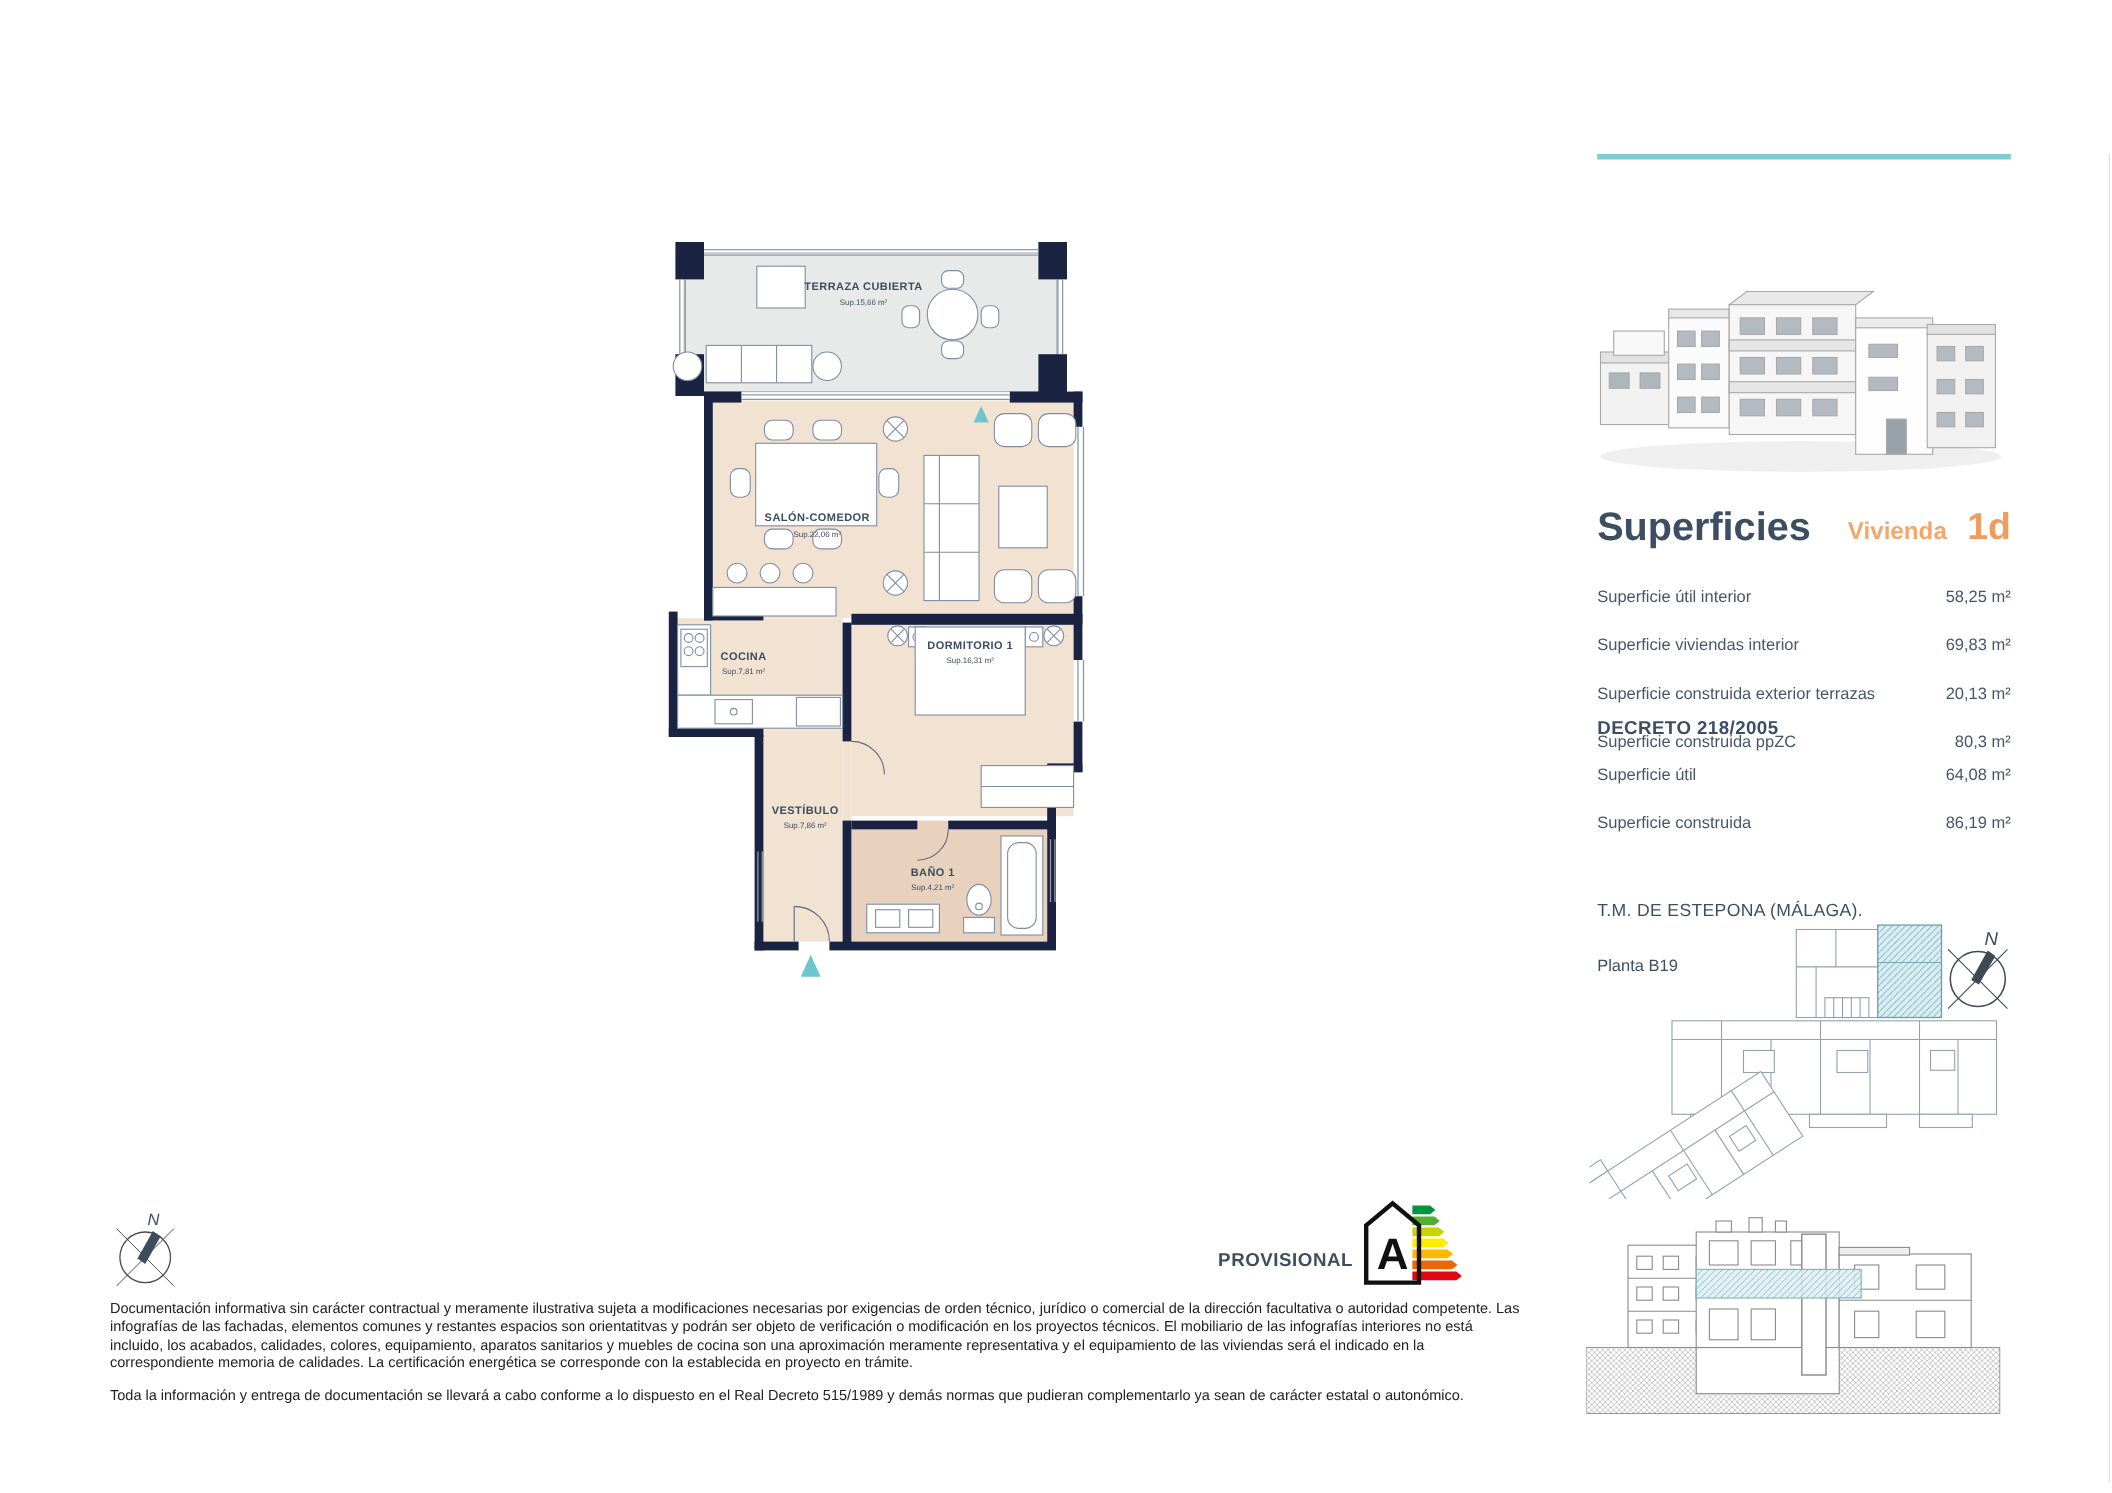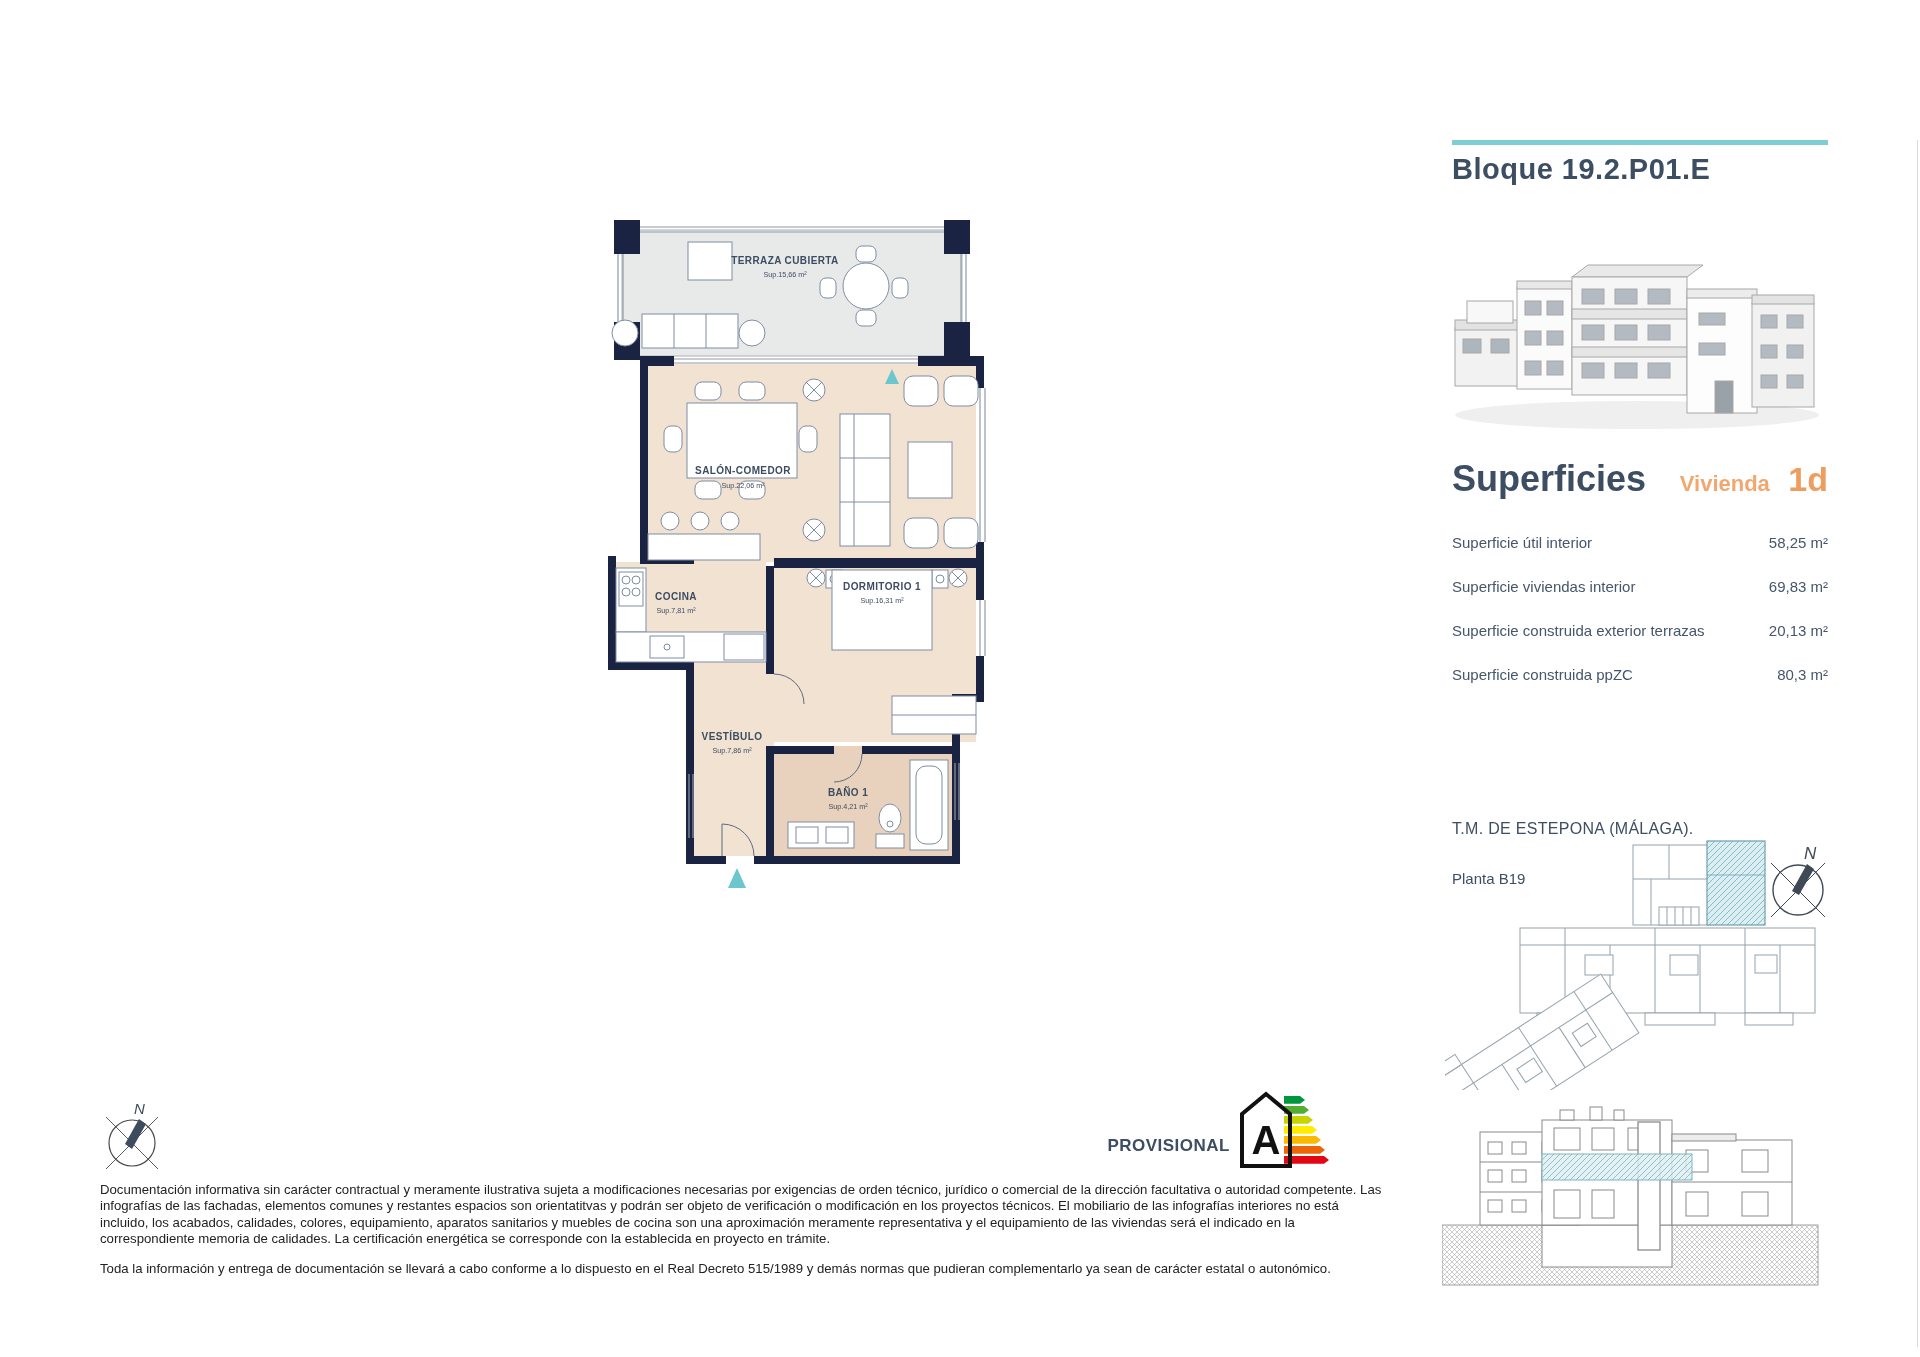--- a/index.html
+++ b/index.html
@@ -212,21 +212,20 @@
       <text class="room-sup" text-anchor="middle" x="290" y="385">Sup.16,31 m²</text>
       <text class="room-name" text-anchor="middle" x="140" y="522">VESTÍBULO</text>
       <text class="room-sup" text-anchor="middle" x="140" y="535">Sup.7,86 m²</text>
       <text class="room-name" text-anchor="middle" x="256" y="578">BAÑO 1</text>
       <text class="room-sup" text-anchor="middle" x="256" y="591">Sup.4,21 m²</text>
     </svg>
   </div>
 
   <div class="abs panel">
     <div class="teal-rule"></div>
-    <div class="block-title">Bloque 19.2.P01.E</div>
   </div>
 
   <div class="abs render-wrap">
     <svg width="385" height="198" viewBox="0 0 385 198">
       <ellipse cx="190" cy="172" rx="182" ry="14" fill="#efefef"></ellipse>
       <g stroke="#a8a8a8" stroke-width="1">
         <rect x="8" y="85" width="70" height="58" fill="#f2f2f2"></rect>
         <rect x="8" y="77" width="70" height="10" fill="#e2e2e2"></rect>
         <rect x="20" y="58" width="46" height="22" fill="#f8f8f8"></rect>
         <rect x="16" y="96" width="18" height="14" fill="#aeb6bd"></rect>
@@ -288,20 +287,31 @@
     <div class="sup-row">
       <span>Superficie construida exterior terrazas</span>
       <span class="v">20,13 m²</span>
     </div>
     <div class="sup-row">
       <span>Superficie construida ppZC</span>
       <span class="v">80,3 m²</span>
     </div>
   </div>
 
+  <div class="abs decreto">
+    <div class="dh">DECRETO 218/2005</div>
+    <div class="sup-row">
+      <span>Superficie útil</span>
+      <span class="v">64,08 m²</span>
+    </div>
+    <div class="sup-row">
+      <span>Superficie construida</span>
+      <span class="v">86,19 m²</span>
+    </div>
+  </div>
 
   <div class="abs loc1">T.M. DE ESTEPONA (MÁLAGA).</div>
   <div class="abs loc2">Planta B19</div>
 
   <div class="abs siteplan-wrap">
     <svg width="415" height="255" viewBox="0 0 415 255">
       <defs>
         <pattern id="hatchTeal" width="6" height="6" patternUnits="userSpaceOnUse">
           <path d="M0,6 l6,-6" stroke="#79b9c6" stroke-width="0.9" fill="none"></path>
         </pattern>

